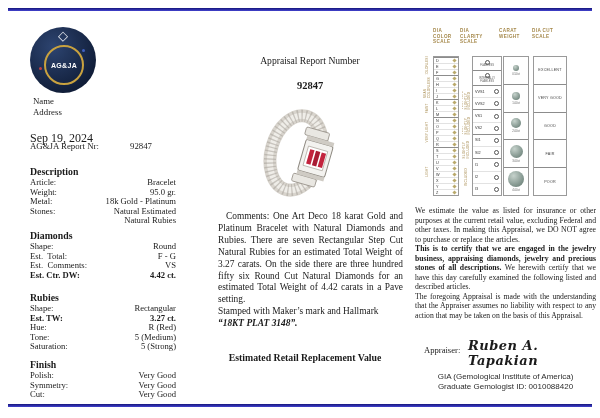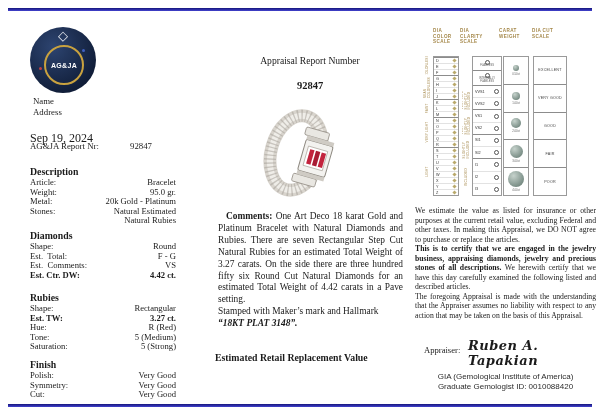--- a/index.html
+++ b/index.html
@@ -31,23 +31,23 @@
   .sec-row{display:flex;justify-content:space-between;font-size:8.6px;line-height:9.6px;}
   .sec-row .lab{white-space:pre;}
   .sec-row .val{text-align:right;}
   .sec-row.bold{font-weight:bold;}
 
   
   .center-head{position:absolute;left:215px;top:55px;width:190px;text-align:center;font-size:9.6px;}
   .center-num{position:absolute;left:215px;top:80px;width:190px;text-align:center;font-size:10.5px;font-weight:bold;}
   .photo{position:absolute;left:252px;top:104px;width:96px;height:100px;}
   .comments{position:absolute;left:218px;top:211px;width:185px;font-size:9.4px;line-height:11.9px;text-align:justify;}
-  .comments .cl{font-weight:bold;padding-left:8px;}
+  .comments .cl{font-weight:normal;padding-left:8px;}
   .hallmark{font-weight:bold;font-style:italic;}
-  .value-label{position:absolute;left:215px;top:352px;width:180px;text-align:left;font-weight:bold;font-size:9.8px;}
+  .value-label{position:absolute;left:215px;top:352px;width:180px;text-align:center;font-weight:bold;font-size:9.8px;}
   .value-amount{position:absolute;left:215px;top:374px;width:180px;text-align:center;font-weight:bold;font-size:9.8px;}
 
   
   .scales-panel{position:absolute;left:415px;top:28px;width:185px;height:172px;}
   .scale-head{position:absolute;top:0;font-family:"Liberation Sans",sans-serif;font-weight:bold;
         font-size:4.6px;line-height:5.6px;letter-spacing:.4px;color:#a5884a;text-transform:uppercase;}
   .scale-box{position:absolute;top:28px;height:140px;border:1px solid #9a9a9a;box-sizing:border-box;
         display:flex;flex-direction:column;background:#fff;}
   .vlabels{position:absolute;width:9px;display:flex;flex-direction:column;}
   .vlabel{display:flex;align-items:center;justify-content:center;color:#a5884a;
@@ -116,21 +116,21 @@
         <div class="sec-row">
           <span class="lab">Article:</span>
           <span class="val">Bracelet</span>
         </div>
         <div class="sec-row">
           <span class="lab">Weight:</span>
           <span class="val">95.0 gr.</span>
         </div>
         <div class="sec-row">
           <span class="lab">Metal:</span>
-          <span class="val">20k Gold - Platinum</span>
+          <span class="val">18k Gold - Platinum</span>
         </div>
         <div class="sec-row">
           <span class="lab">Stones:</span>
           <span class="val">Natural Estimated</span>
         </div>
         <div class="sec-row">
           <span class="lab"></span>
           <span class="val">Natural Rubies</span>
         </div>
       </div>

